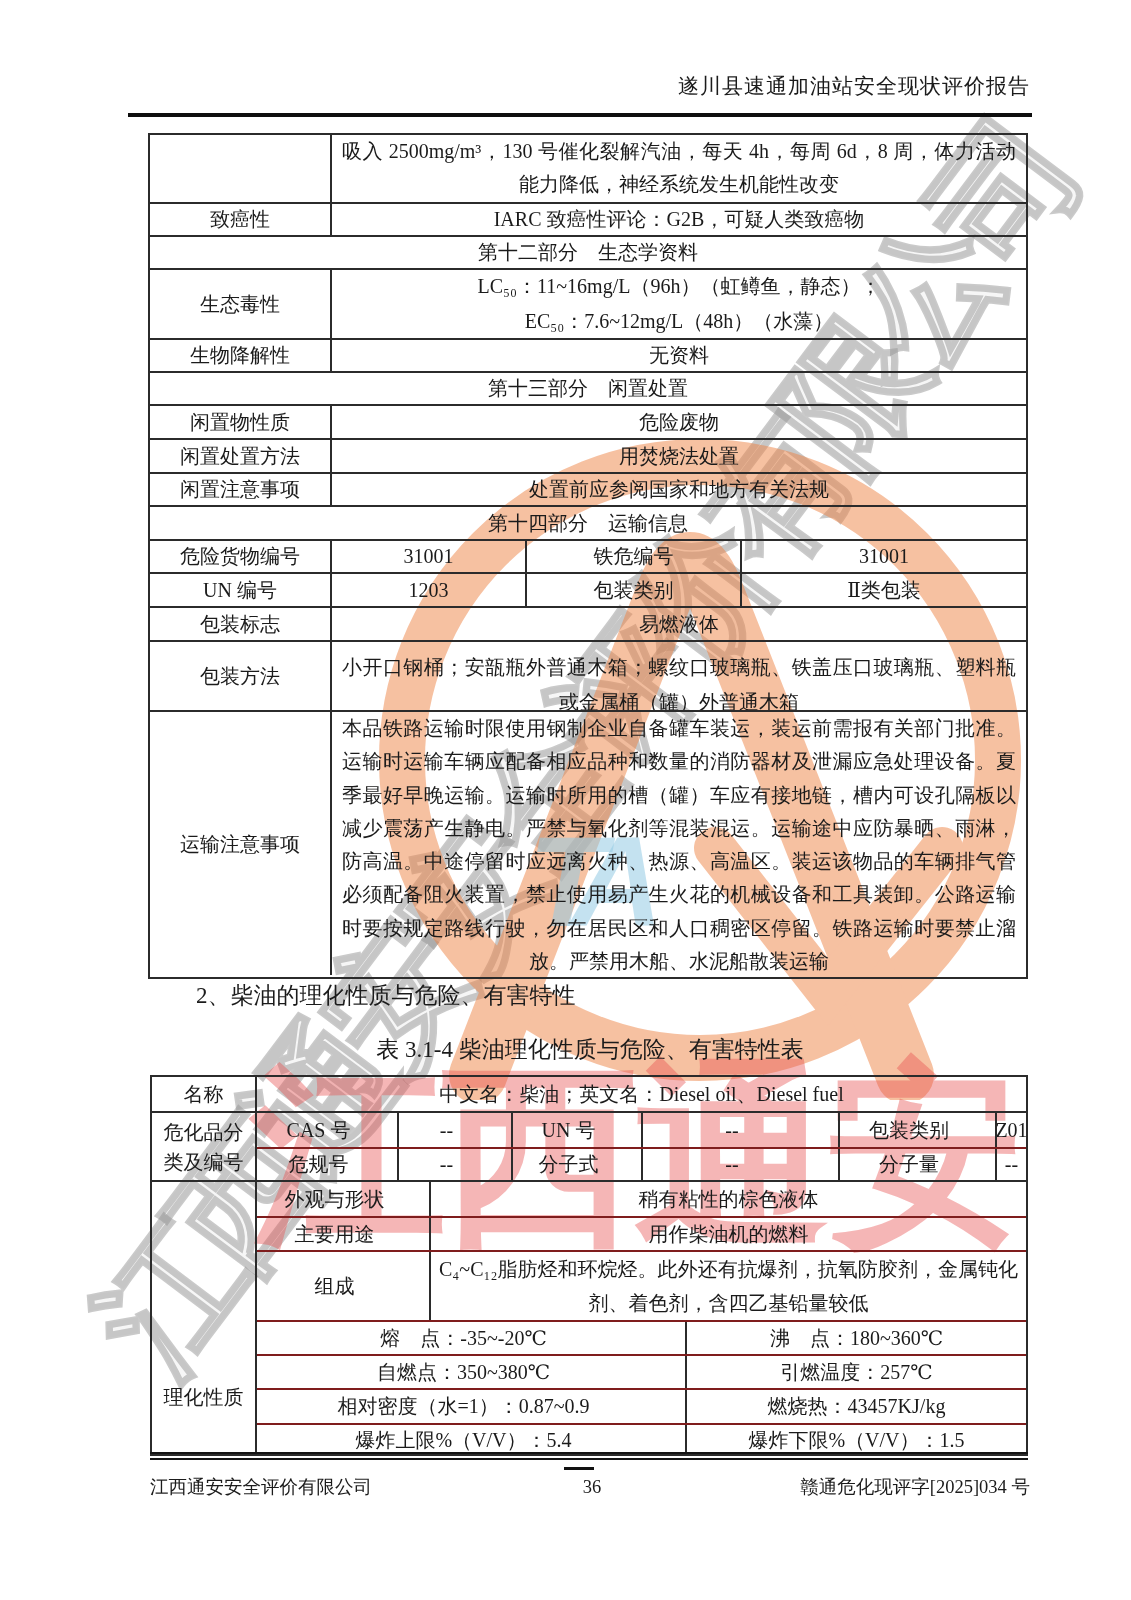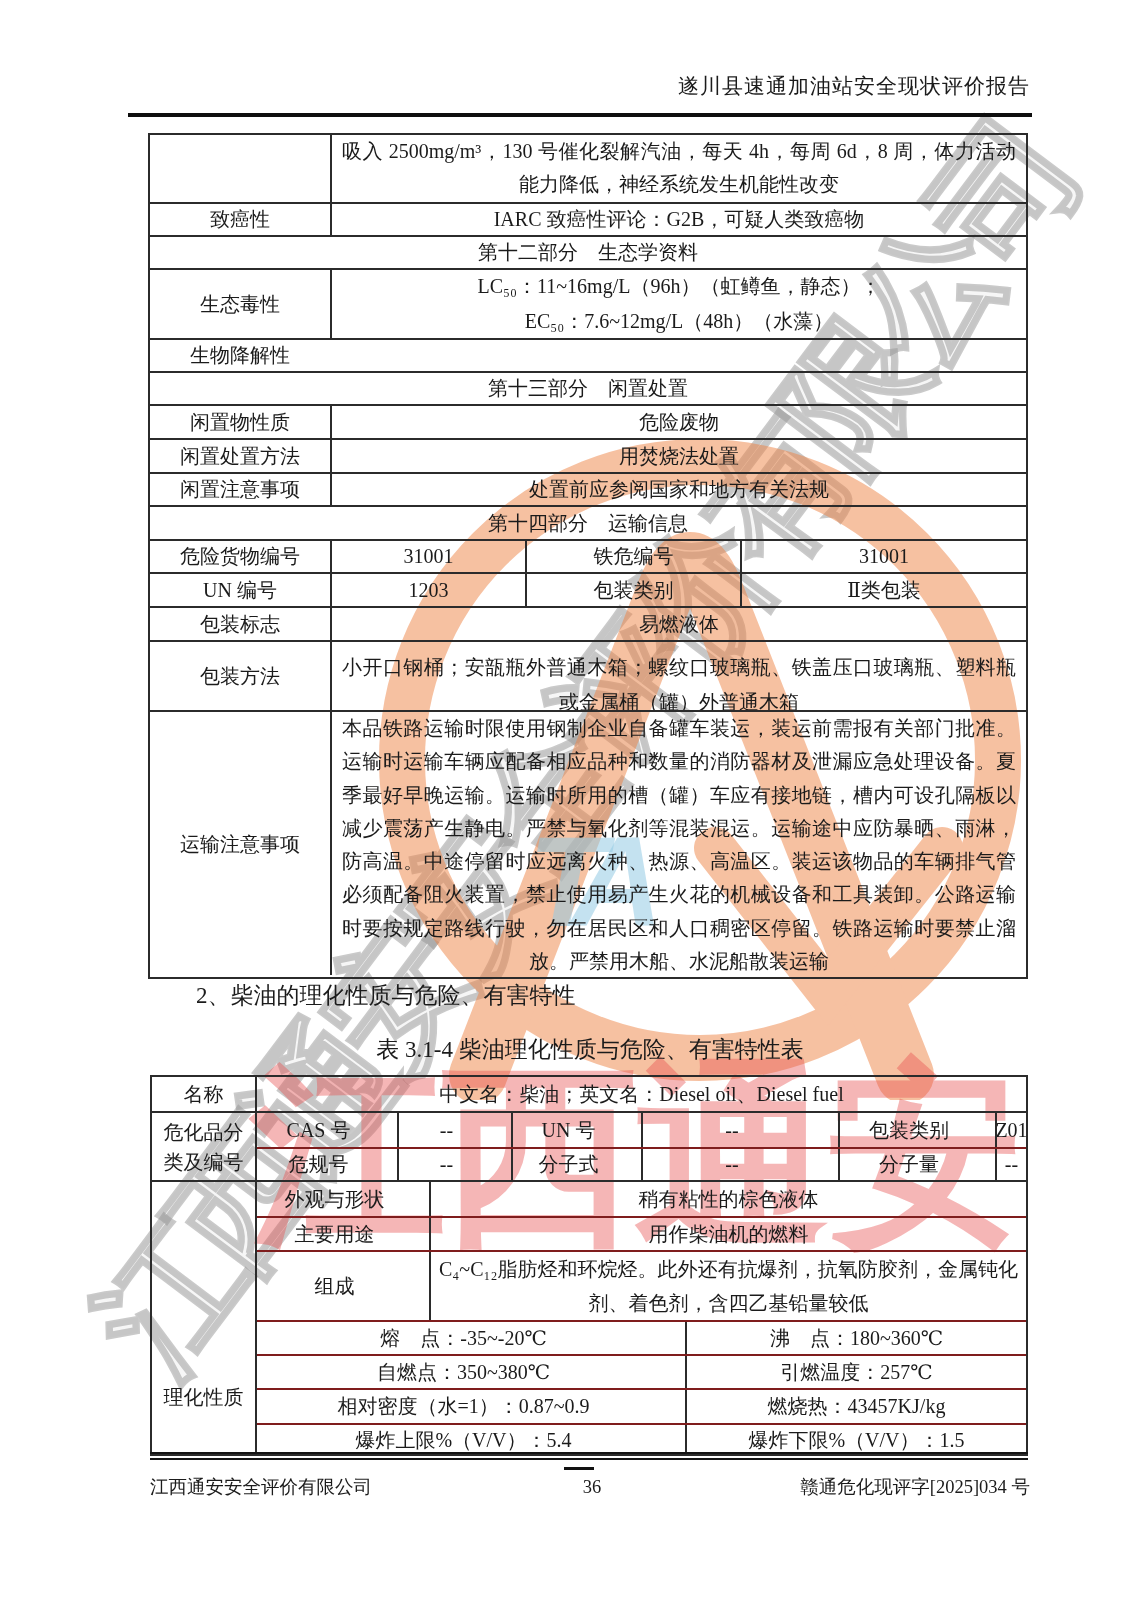--- a/index.html
+++ b/index.html
@@ -108,20 +108,21 @@
       </div>
       <div class="tr" style="height:70px">
         <div class="c w180">生态毒性</div>
         <div class="c val stack">
           <div>LC₅₀：11~16mg/L（96h）（虹鳟鱼，静态）；</div>
           <div>EC₅₀：7.6~12mg/L（48h）（水藻）</div>
         </div>
       </div>
       <div class="tr" style="height:33px">
         <div class="c w180">生物降解性</div>
+        <div class="c val">无资料</div>
       </div>
       <div class="tr" style="height:33px">
         <div class="c val">第十三部分　闲置处置</div>
       </div>
       <div class="tr" style="height:34px">
         <div class="c w180">闲置物性质</div>
         <div class="c val">危险废物</div>
       </div>
       <div class="tr" style="height:34px">
         <div class="c w180">闲置处置方法</div>

